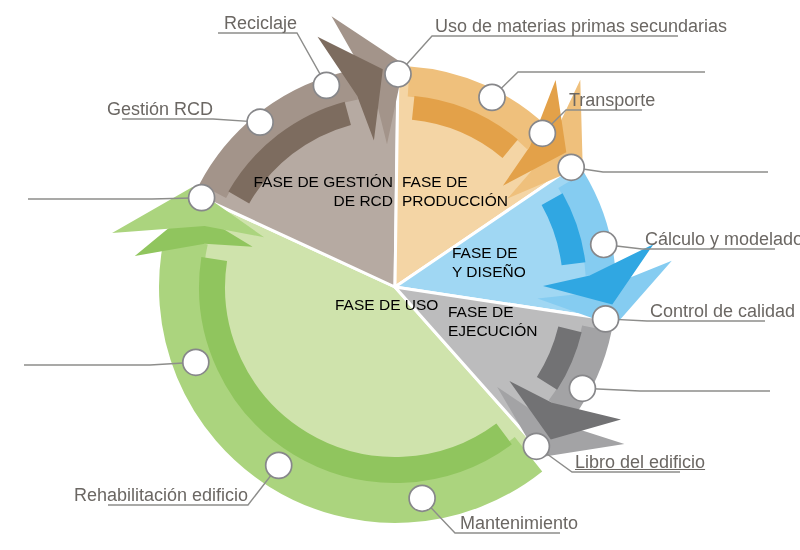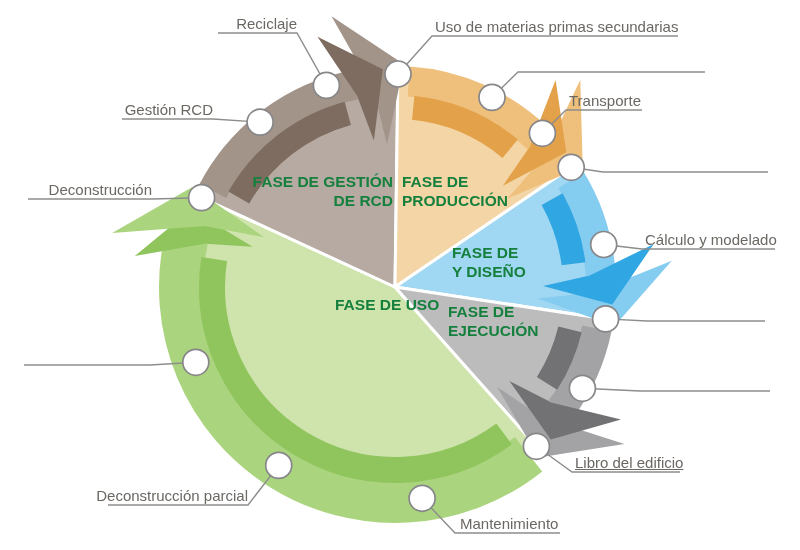--- a/index.html
+++ b/index.html
@@ -1,21 +1,21 @@
 <!DOCTYPE html>
 <html><head>
 <meta charset="utf-8">
 <style>
   html,body{margin:0;padding:0;background:#ffffff;}
   .stage{position:relative;width:800px;height:550px;background:#ffffff;overflow:hidden;
          font-family:"Liberation Sans",sans-serif;}
   .cv{position:absolute;left:0;top:0;}
-  .nlbl{position:absolute;font-size:15px;color:#6b6763;white-space:nowrap;line-height:19px;}
+  .nlbl{position:absolute;font-size:18px;color:#6b6763;white-space:nowrap;line-height:19px;}
   .nlbl .it{font-style:italic;}
-  .plbl{position:absolute;font-weight:bold;font-size:15.5px;line-height:19px;color:#15803d;white-space:nowrap;}
+  .plbl{position:absolute;font-weight:normal;font-size:15.5px;line-height:19px;color:#000000;white-space:nowrap;}
   .pline{display:block;}
   .ar{text-align:right;}
   
   .nl0{right:503px;top:14px;}  .nl1{right:587px;top:100px;} .nl2{right:648px;top:180px;}
   .nl3{right:650px;top:346px;} .nl4{right:552px;top:486px;} .nl5{left:460px;top:514px;}
   .nl6{left:575px;top:453px;text-decoration:underline;}  .nl7{left:648px;top:372px;}  .nl8{left:650px;top:302px;}
   .nl9{left:645px;top:230px;}  .nl10{left:610px;top:153px;} .nl11{left:569px;top:91px;}
   .nl12{left:522px;top:53px;}  .nl13{left:435px;top:17px;}
   
   .pl-uso{left:290px;top:295px;margin-left:45px;}
@@ -94,24 +94,24 @@
         <circle cx="603.7" cy="244.5" r="13" fill="#ffffff" stroke="#87878a" stroke-width="1.7"></circle>
         <circle cx="571.2" cy="167.3" r="13" fill="#ffffff" stroke="#87878a" stroke-width="1.7"></circle>
         <circle cx="542.4" cy="133.3" r="13" fill="#ffffff" stroke="#87878a" stroke-width="1.7"></circle>
         <circle cx="492.0" cy="97.4" r="13" fill="#ffffff" stroke="#87878a" stroke-width="1.7"></circle>
         <circle cx="398.0" cy="74.0" r="13" fill="#ffffff" stroke="#87878a" stroke-width="1.7"></circle>
       </g>
     </svg>
 
   <div class="nlbl nl0 ar">Reciclaje</div>
   <div class="nlbl nl1 ar">Gestión RCD</div>
-  <div class="nlbl nl2 ar">Deconstrucción</div>
-  <div class="nlbl nl4 ar">Deconstrucción parcial</div>
+  <div class="nlbl nl4 ar">Rehabilitación edificio</div>
   <div class="nlbl nl5">Mantenimiento</div>
   <div class="nlbl nl6">Libro del edificio</div>
+  <div class="nlbl nl8">Control de calidad</div>
   <div class="nlbl nl9">Cálculo y modelado</div>
   <div class="nlbl nl11">Transporte</div>
   <div class="nlbl nl13">Uso de materias primas secundarias</div>
 
   <div class="plbl pl-uso">
     <span class="pline">FASE DE USO</span>
   </div>
   <div class="plbl pl-gestion ar">
     <span class="pline">FASE DE GESTIÓN</span>
     <span class="pline">DE RCD</span>

